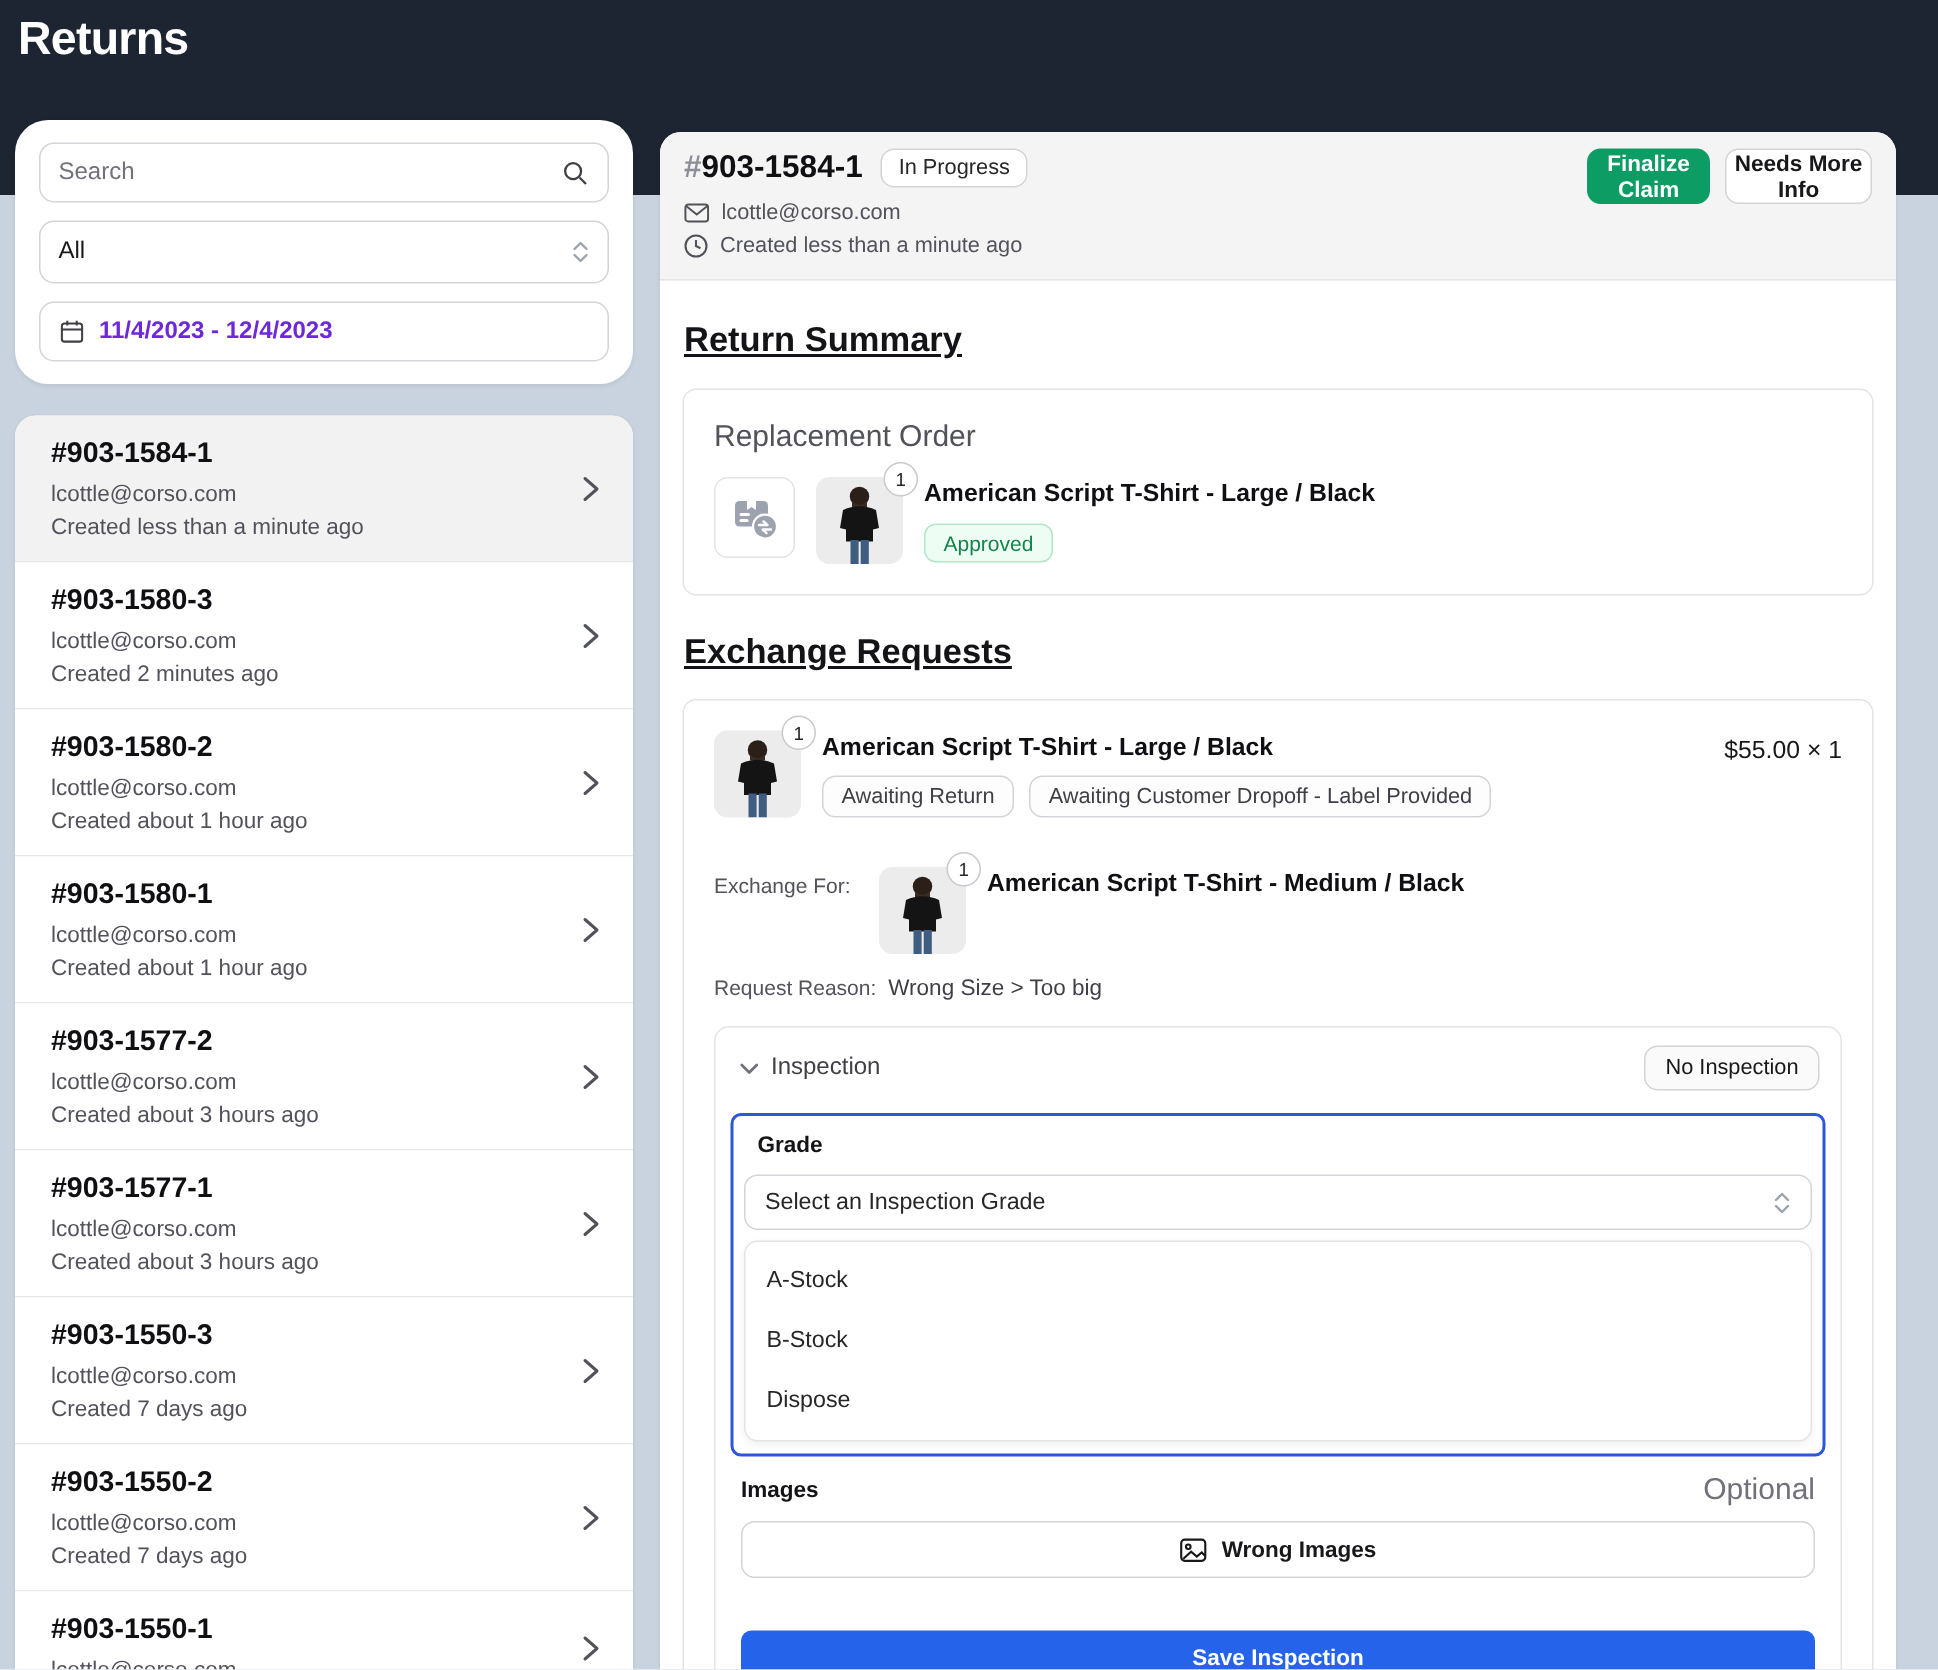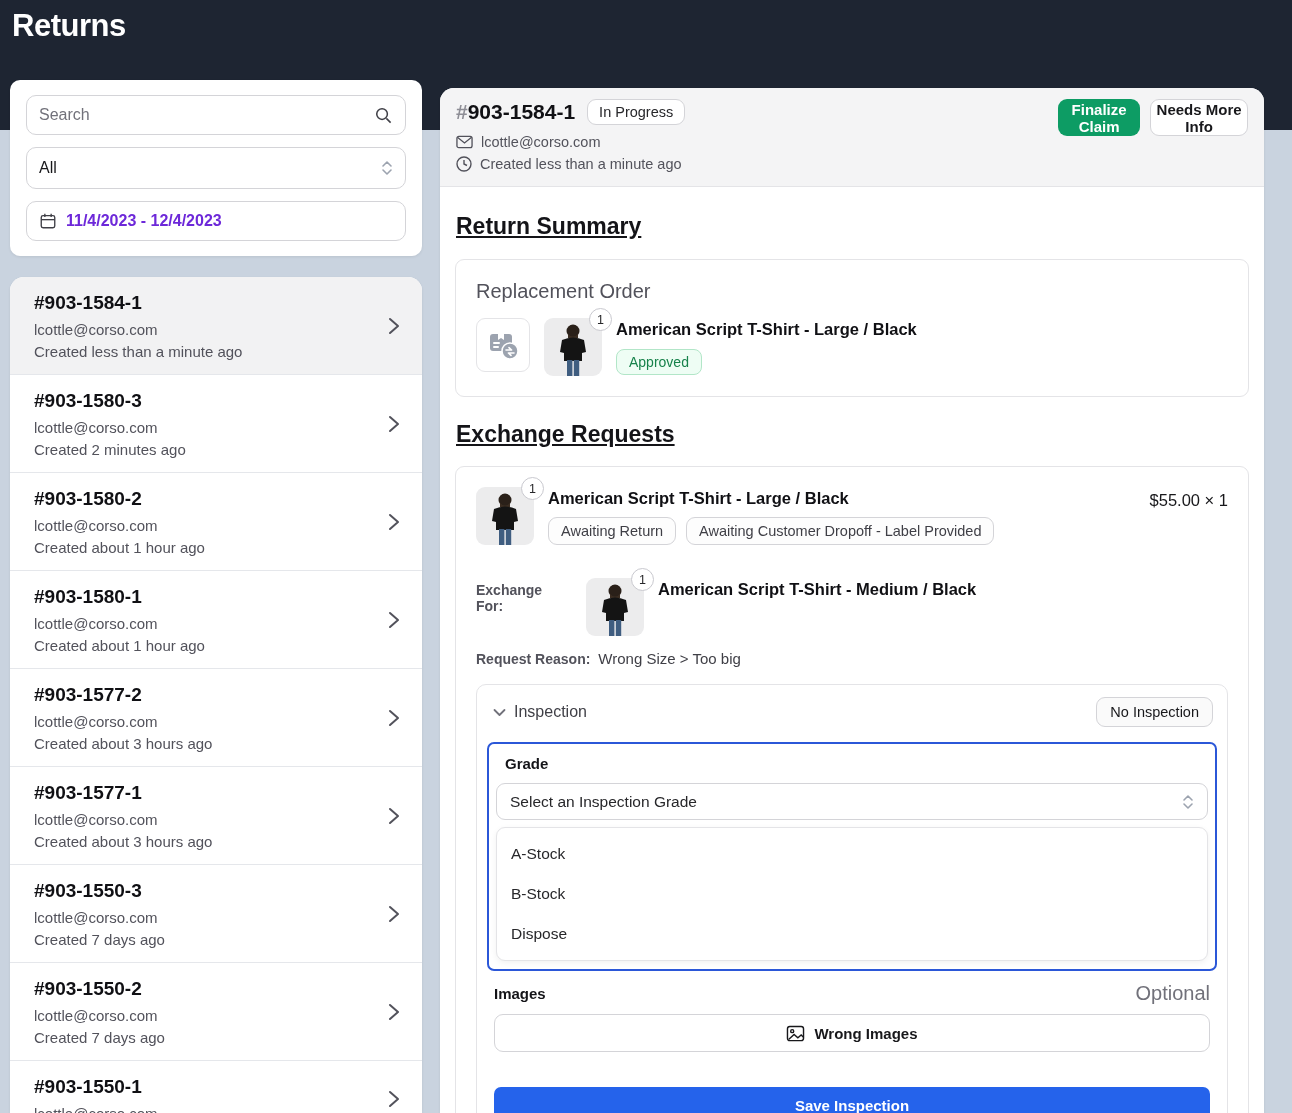--- a/index.html
+++ b/index.html
@@ -2,21 +2,21 @@
 <html><head>
 <meta charset="utf-8">
 <style>
   * { margin:0; padding:0; box-sizing:border-box; }
   html,body { width:1292px; height:1113px; overflow:hidden; }
   body { font-family:"Liberation Sans", sans-serif; background:#c9d3df; position:relative; color:#18181b; }
 
   .topbar { position:absolute; left:0; top:0; width:1292px; height:130px; background:#1e2532; }
   .app-title { position:absolute; left:12px; top:8px; font-size:31px; font-weight:800; color:#fff; letter-spacing:-0.5px; }
 
-  .card { background:#fff; border-radius:10px; }
+  .card { background:#fff; border-radius:22px; }
 
   
   .filters { position:absolute; left:10px; top:80px; width:412px; padding:15px 16px; box-shadow:0 1px 3px rgba(0,0,0,.08); }
   .input-box { position:relative; display:flex; align-items:center; border:1px solid #d4d4d8; border-radius:10px; height:40px; padding:0 12px; background:#fff; }
   .input-box + .input-box { margin-top:12px; }
   .input-box input { border:none; outline:none; flex:1; font-size:16px; font-family:inherit; color:#18181b; background:transparent; }
   .input-box input::placeholder { color:#71717a; }
   .right-icon { margin-left:auto; display:flex; align-items:center; }
   .select-box { height:42px; }
   .select-value { font-size:16px; color:#18181b; }
@@ -54,21 +54,21 @@
   .thumb svg.person { border-radius:9px; }
   .qty-badge { position:absolute; top:-10px; right:-10px; width:23px; height:23px; border-radius:50%; background:#fff; border:1px solid #c9c9cf; display:flex; align-items:center; justify-content:center; font-size:12.5px; color:#27272a; z-index:2; }
   .prod-title { font-size:16.5px; font-weight:700; color:#101014; margin-top:2px; }
   .approved-pill { display:inline-block; margin-top:10px; background:#eefdf4; border:1px solid #b2e6c8; color:#17824b; border-radius:8px; padding:4px 12px; font-size:14px; }
   .price { margin-left:auto; font-size:16.5px; color:#18181b; padding-top:4px; }
 
   .tag-row { display:flex; gap:10px; margin-top:9px; }
   .tag { border:1px solid #d4d4d8; background:#fdfdfd; border-radius:9px; padding:5px 12px; font-size:14.5px; color:#3f3f46; white-space:nowrap; }
 
   .exch-row { display:flex; align-items:flex-start; gap:14px; margin-top:33px; }
-  .mini-label { font-size:14px; font-weight:700; color:#52525b; padding-top:4px; width:96px; flex:none; }
+  .mini-label { font-size:14px; font-weight:400; color:#52525b; padding-top:4px; width:96px; flex:none; }
   .reason-row { display:flex; gap:8px; margin-top:14px; align-items:baseline; }
   .reason-val { font-size:15px; color:#3f3f46; }
 
   
   .inspection { border:1px solid #e4e4e7; border-radius:10px; margin-top:17px; padding:10px 10px 18px 10px; }
   .insp-head { display:flex; align-items:center; padding:2px 4px 0 6px; }
   .insp-title { font-size:16px; color:#3f3f46; margin-left:8px; }
   .btn-noinsp { margin-left:auto; background:#fafafa; border:1px solid #d4d4d8; border-radius:9px; padding:6px 13px; font-size:14.5px; font-weight:500; color:#18181b; font-family:inherit; cursor:pointer; }
   .grade-box { border:2px solid #2b57d8; border-radius:7px; margin-top:15px; padding:9px 7px 8px 7px; }
   .grade-label { font-size:15px; font-weight:600; color:#141418; margin:2px 0 0 9px; }

